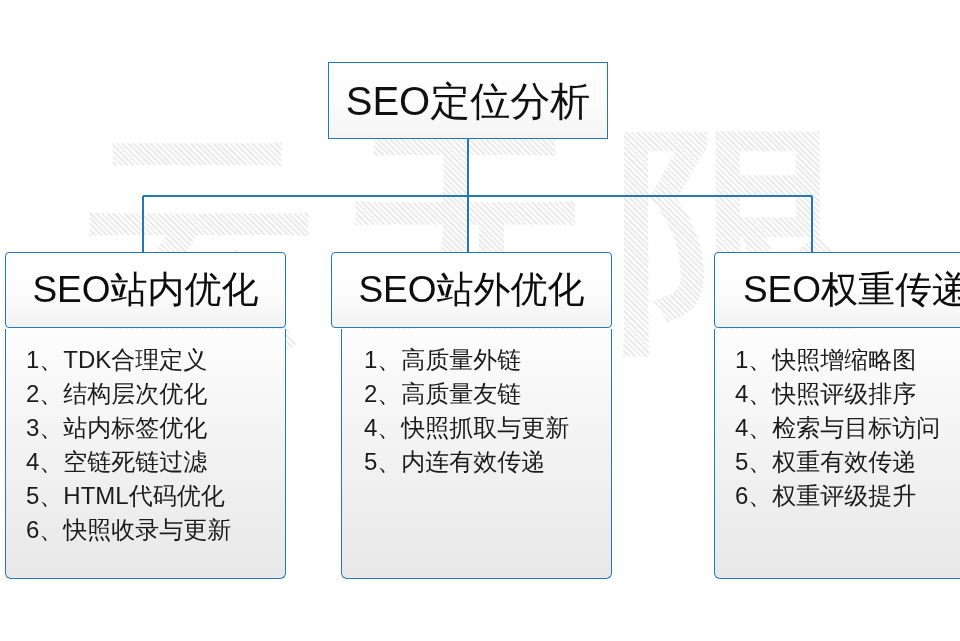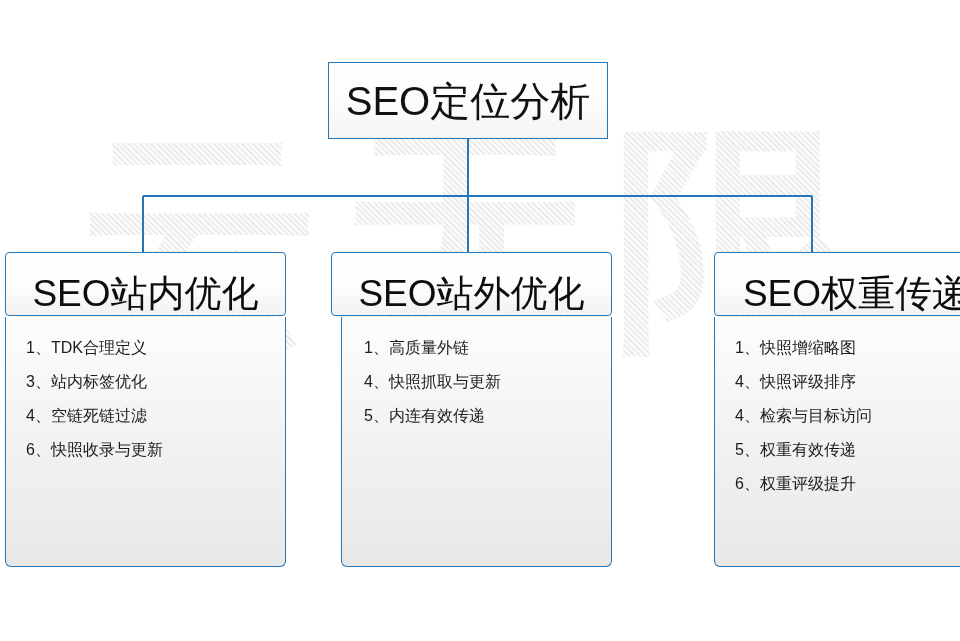--- a/index.html
+++ b/index.html
@@ -99,24 +99,24 @@
   }
 
   .column {
     position: absolute;
     z-index: 2;
   }
   .col-header {
     box-sizing: border-box;
     border: 1.4px solid #2378bd;
     border-radius: 4px;
-    height: 64px;
+    height: 76px;
     background: linear-gradient(to bottom, #ffffff 0%, #fdfdfd 50%, #f2f2f2 100%);
     display: flex;
-    align-items: flex-end;
+    align-items: center;
     justify-content: center;
   }
   .col-header-title {
     font-size: 37px;
     line-height: 42px;
     color: #0d0d0d;
     white-space: nowrap;
   }
   .col-body {
     box-sizing: border-box;
@@ -126,21 +126,21 @@
     border-radius: 0 0 6px 6px;
     background: linear-gradient(to bottom, #fdfdfd 0%, #f3f3f3 45%, #e8e8e8 100%);
     padding: 14px 0 16px 0;
   }
   .col-list {
     list-style: none;
     margin: 0;
     padding: 0;
   }
   .col-list li {
-    font-size: 16px;
+    font-size: 24px;
     line-height: 34px;
     color: #1c1c1c;
     padding: 0 0 0 22px;
     white-space: nowrap;
   }
 
   
   .col-1 .col-list li { padding-left: 20px; }
   .col-2 .col-list li { padding-left: 22px; }
   .col-3 .col-list li { padding-left: 20px; }
@@ -169,34 +169,37 @@
     <span class="root-title">SEO定位分析</span>
   </div>
 
   <div class="column col-1" style="left:5px; top:252px; width:281px;">
     <div class="col-header">
       <span class="col-header-title">SEO站内优化</span>
     </div>
     <div class="col-body" style="height:250px;">
       <ul class="col-list">
         <li>1、TDK合理定义</li>
+        <li>2、结构层次优化</li>
         <li>3、站内标签优化</li>
         <li>4、空链死链过滤</li>
+        <li>5、HTML代码优化</li>
         <li>6、快照收录与更新</li>
       </ul>
     </div>
   </div>
 
   <div class="column col-2" style="left:331px; top:252px; width:281px;">
     <div class="col-header">
       <span class="col-header-title">SEO站外优化</span>
     </div>
     <div class="col-body" style="height:250px;margin-left:10px;">
       <ul class="col-list">
         <li>1、高质量外链</li>
+        <li>2、高质量友链</li>
         <li>4、快照抓取与更新</li>
         <li>5、内连有效传递</li>
       </ul>
     </div>
   </div>
 
   <div class="column col-3" style="left:671px; top:252px; width:284px;padding-left:43px;">
     <div class="col-header">
       <span class="col-header-title">SEO权重传递</span>
     </div>

